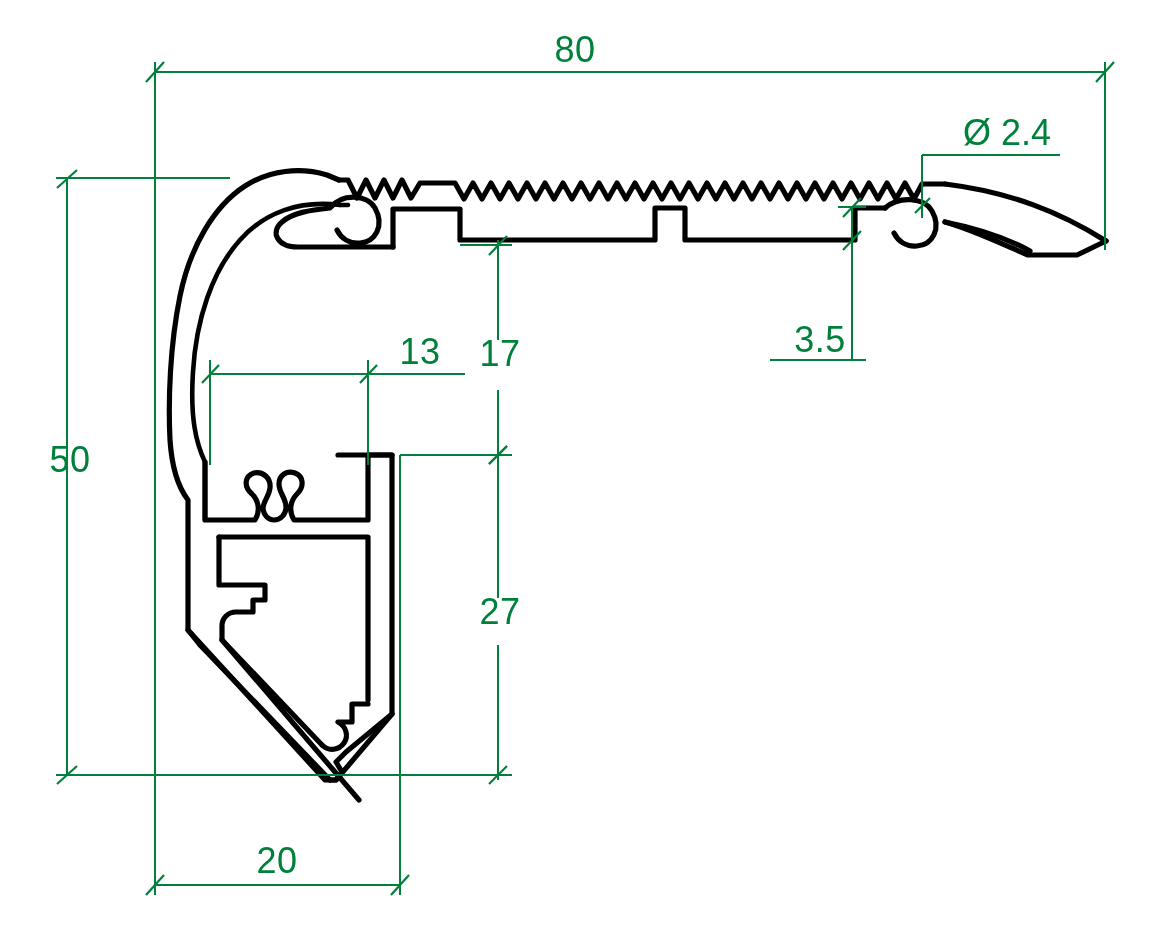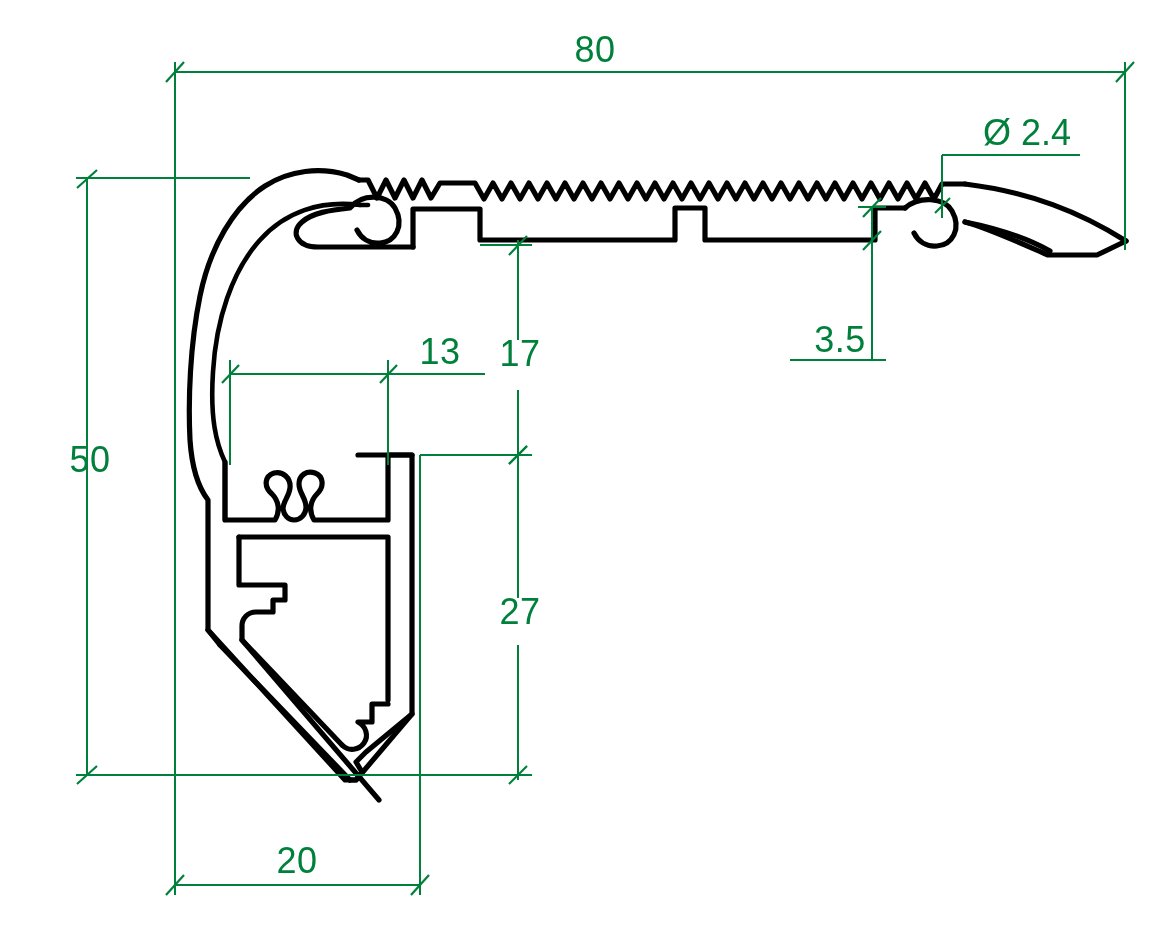--- a/index.html
+++ b/index.html
@@ -11,21 +11,20 @@
     width: 1160px;
     height: 946px;
     font-family: "Liberation Sans", sans-serif;
     overflow: hidden;
   }
   #drawing-root {
     position: relative;
     width: 1088px;
     height: 946px;
     background: #ffffff;
-    margin-left: 20px;
   }
   svg.cad {
     display: block;
     width: 1160px;
     height: 946px;
   }
   .profile-outline {
     fill: none;
     stroke: #000000;
     stroke-width: 5.2;

